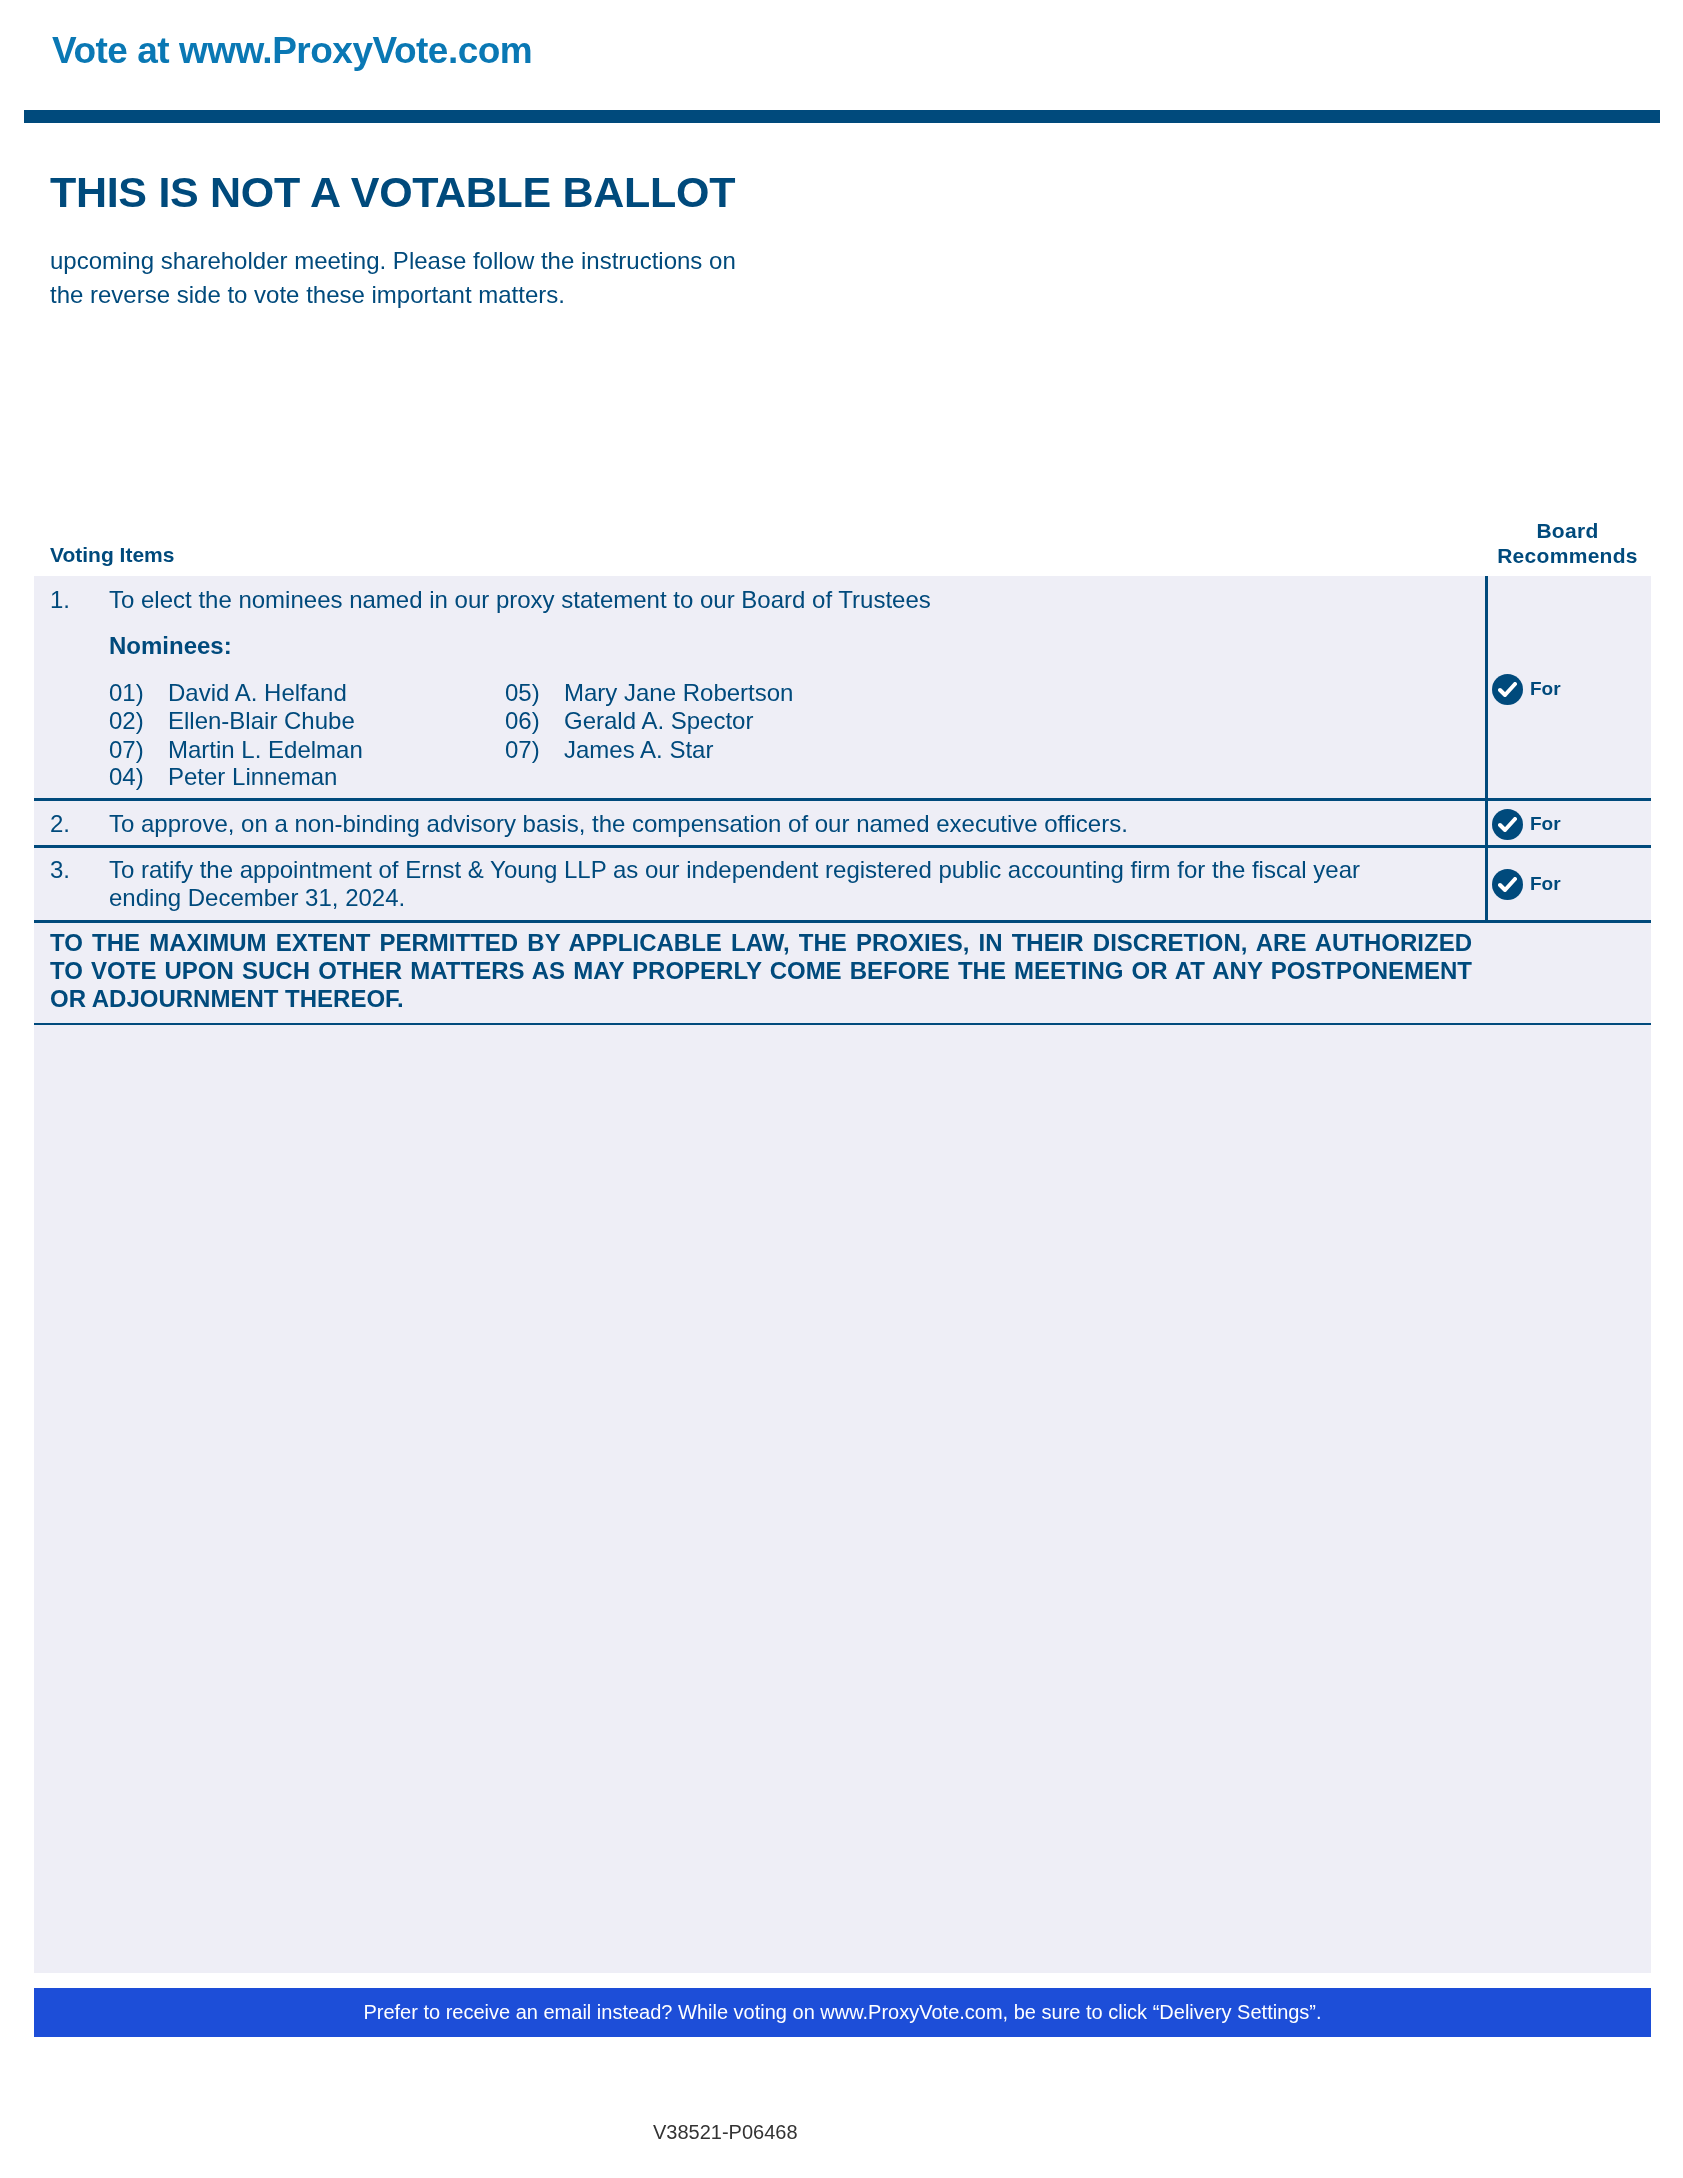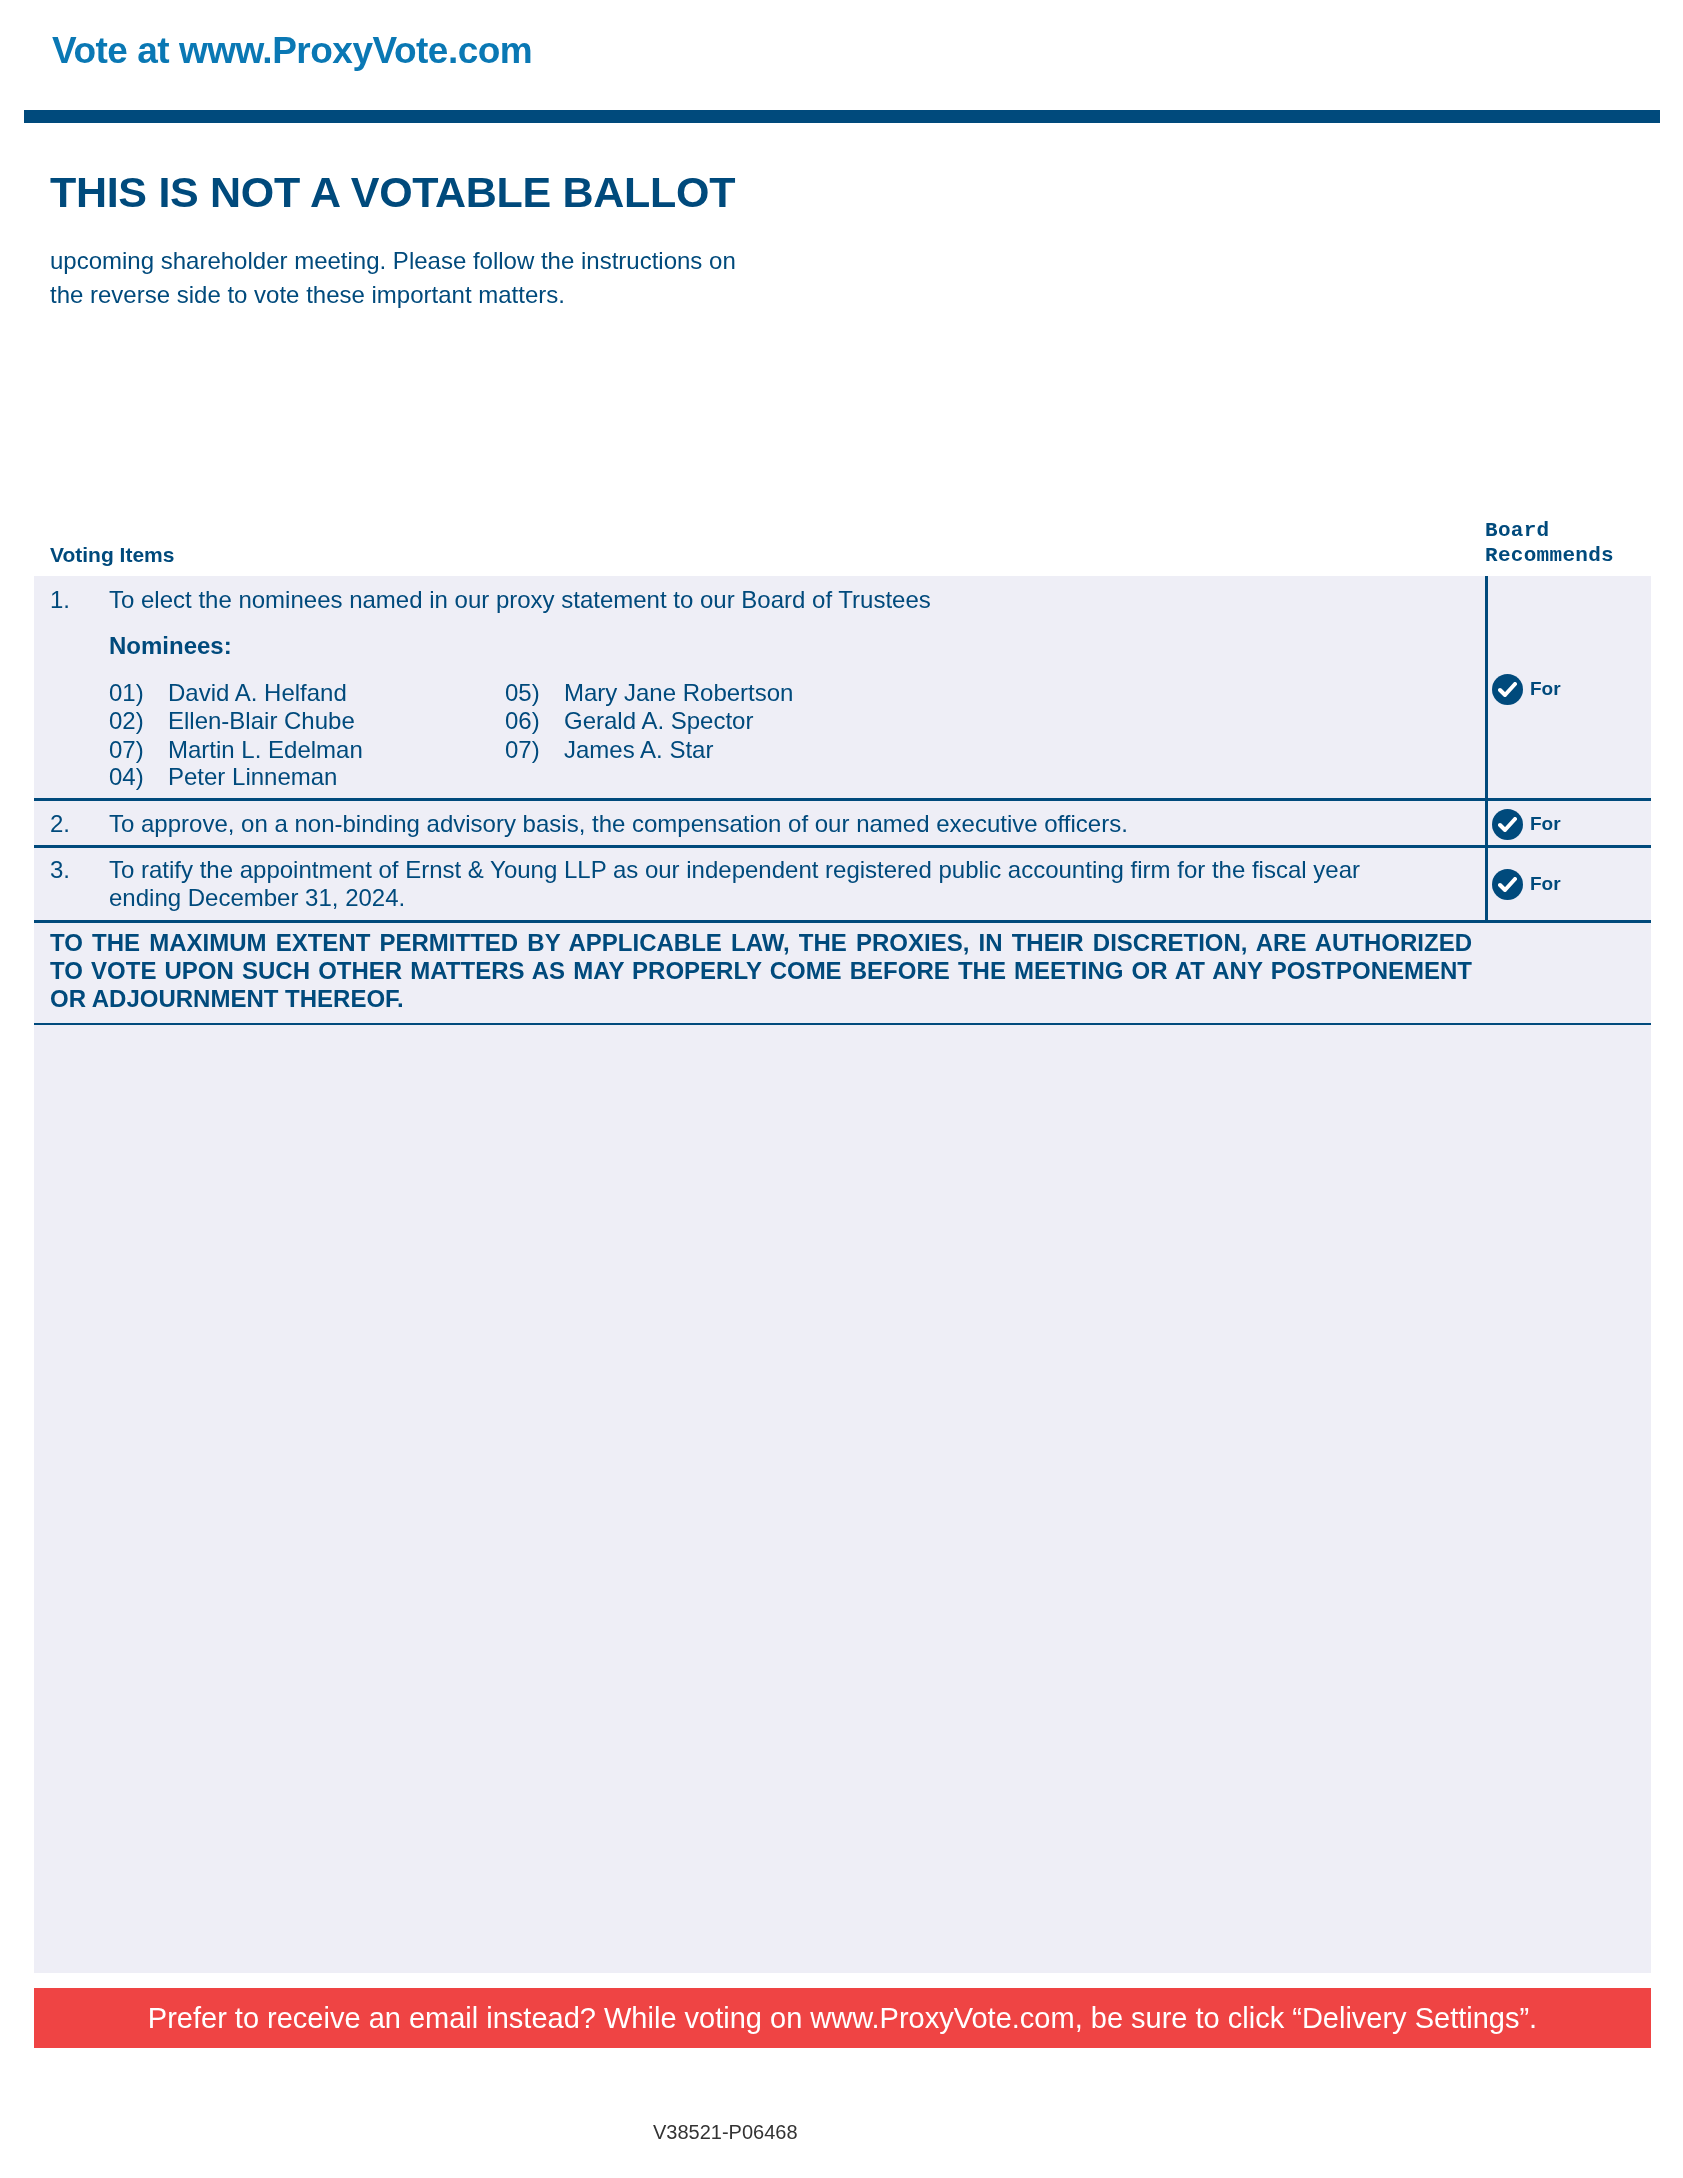--- a/index.html
+++ b/index.html
@@ -55,24 +55,25 @@
     #col-voting-items {
       left: 50px; top: 543px;
       font-size: 21px;
       font-weight: bold;
       white-space: nowrap;
       font-family: "Liberation Sans", sans-serif;
     }
     #col-board {
       left: 1485px; top: 518px;
       width: 165px;
+      text-align: center;
       font-size: 21px;
       line-height: 25px;
       font-weight: bold;
-      font-family: Liberation Mono, monospace;
+      font-family: Liberation Sans, sans-serif;
       letter-spacing: 0.3px;
     }
 
     
     #panel {
       left: 34px; top: 576px;
       width: 1617px; height: 1397px;
       background: #eeeef6;
     }
     .hline {
@@ -153,27 +154,27 @@
       font-weight: bold;
       text-align: justify;
       text-align-last: left;
       color: #004a7c;
       font-family: "Liberation Sans", sans-serif;
     }
 
     
     #email-banner {
       left: 34px; top: 1988px;
-      width: 1617px; height: 60px;
-      background: #ef4444;
+      width: 1617px; height: 49px;
+      background: #1d4ed8;
       color: #ffffff;
       display: flex;
       align-items: center;
       justify-content: center;
-      font-size: 29px;
+      font-size: 20px;
       font-family: "Liberation Sans", sans-serif;
       white-space: nowrap;
     }
     #doc-code {
       left: 653px; top: 2121px;
       font-size: 20px;
       color: #333333;
       font-family: "Liberation Sans", sans-serif;
       white-space: nowrap;
     }

